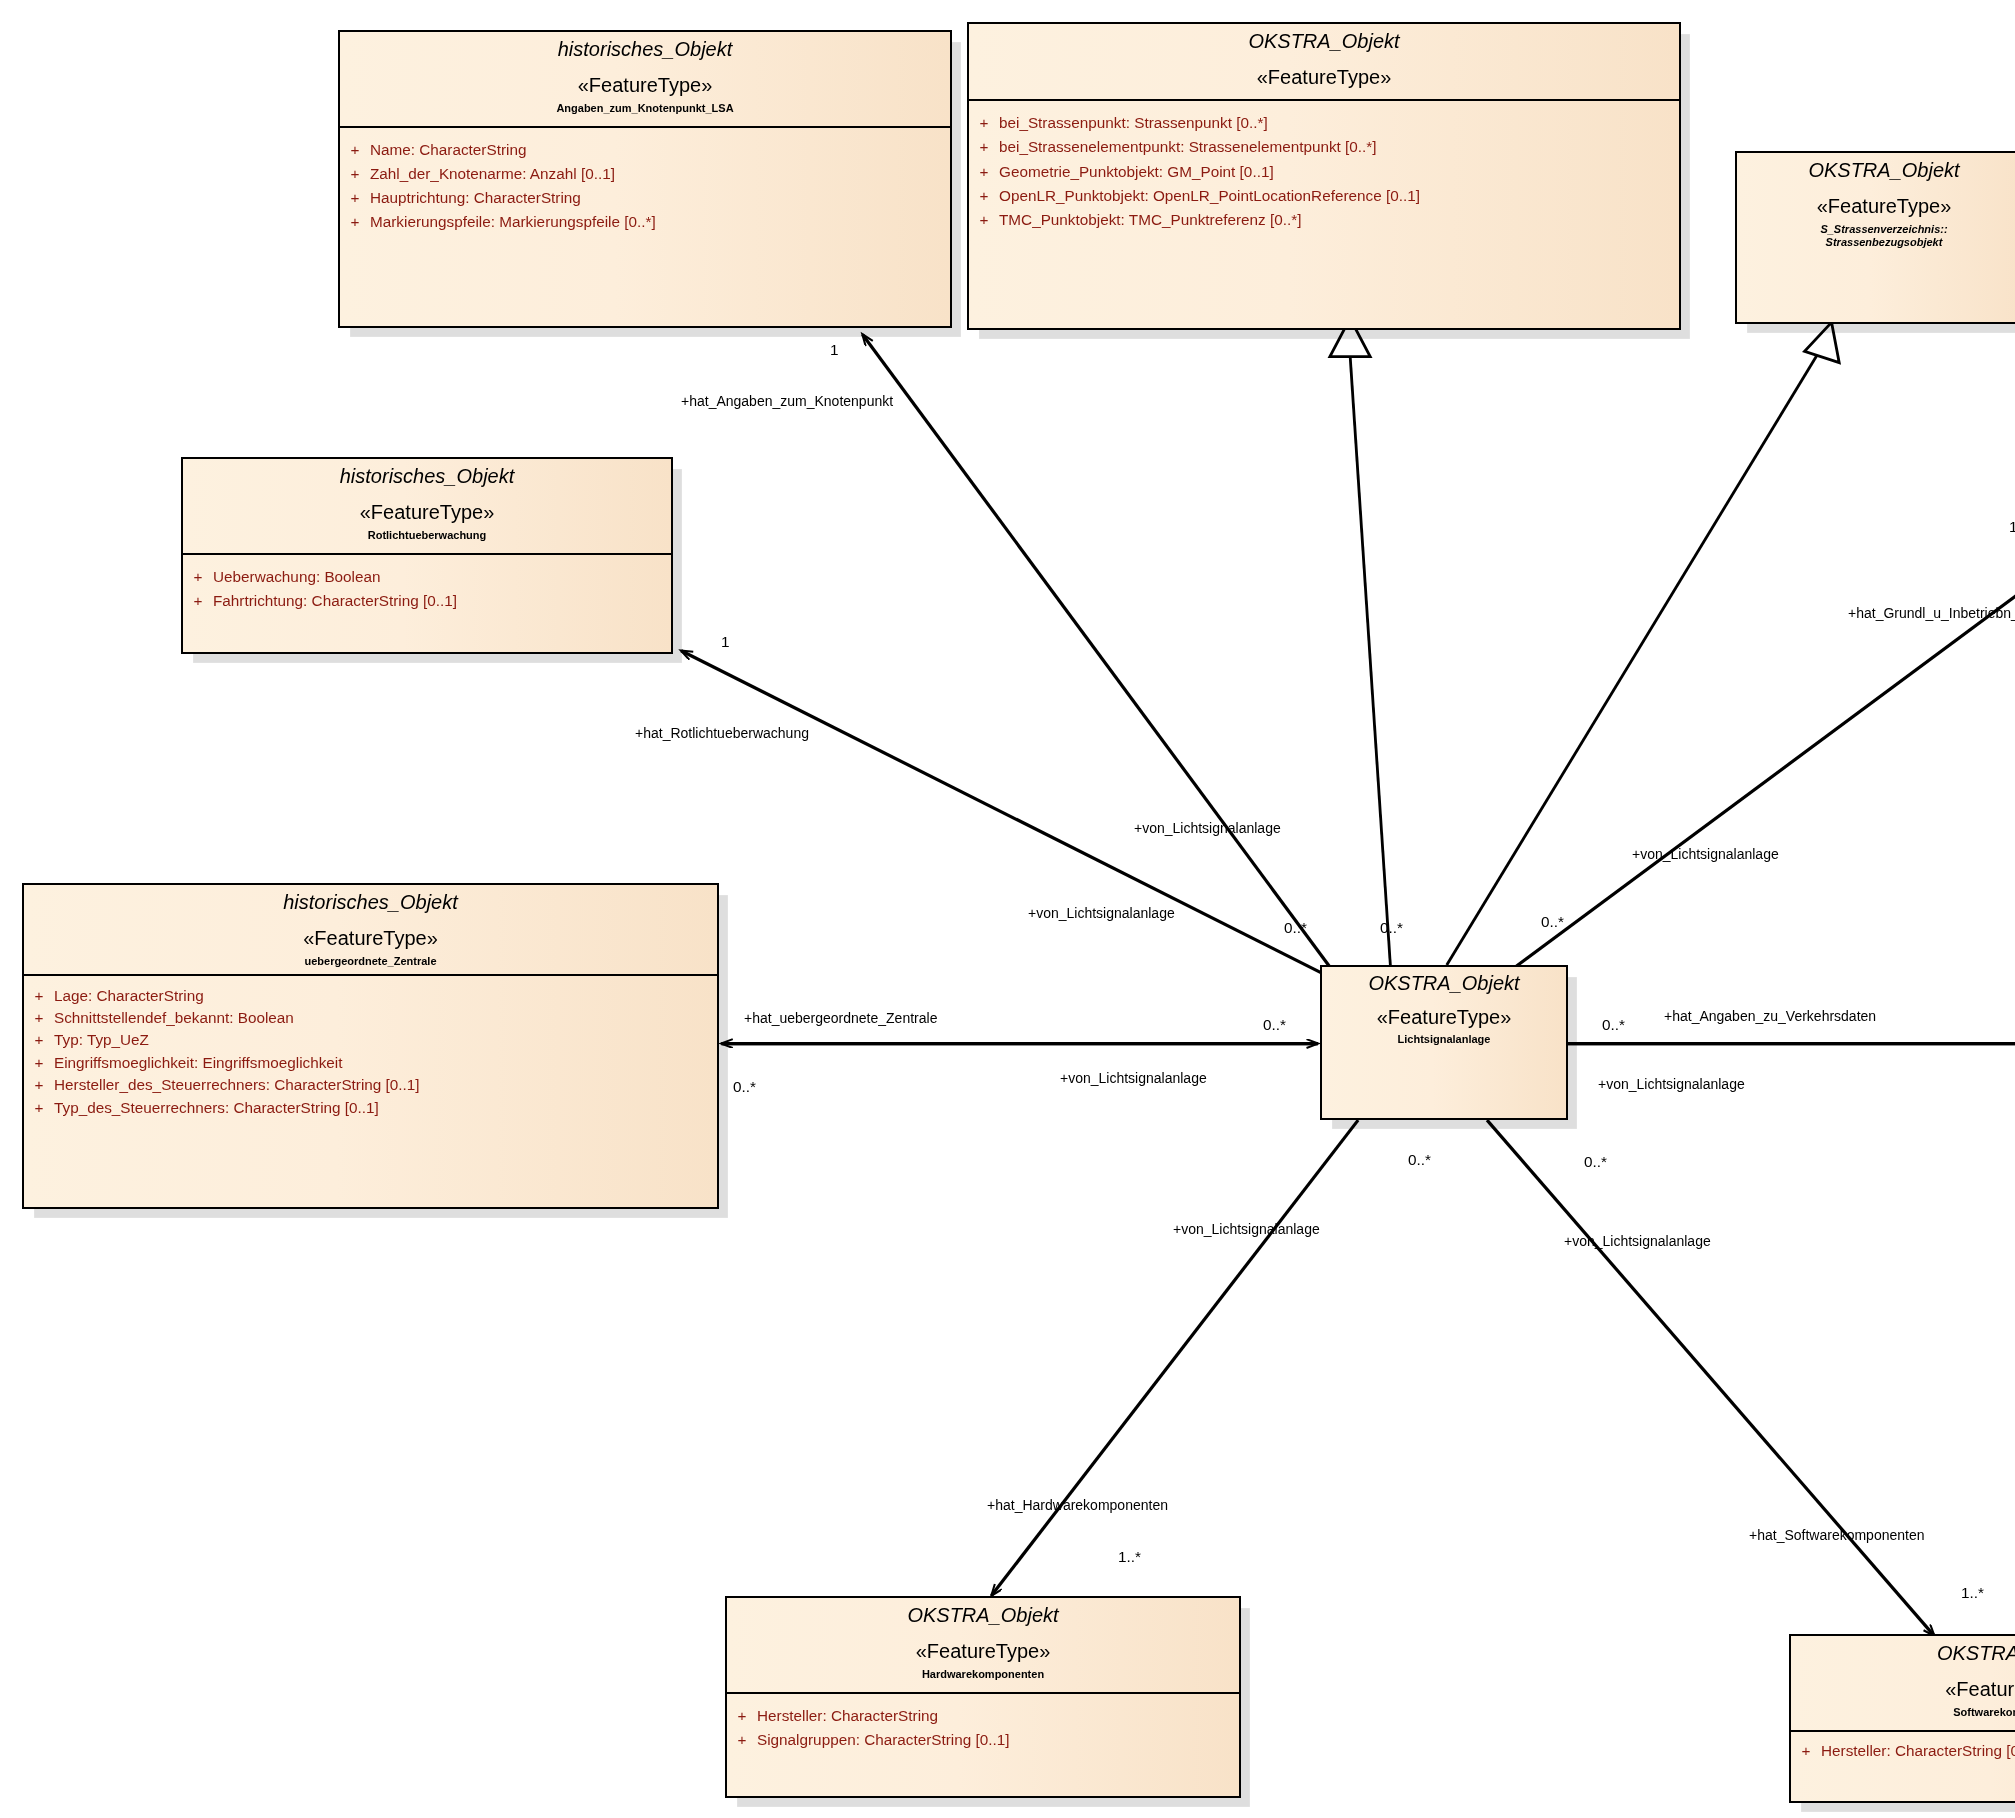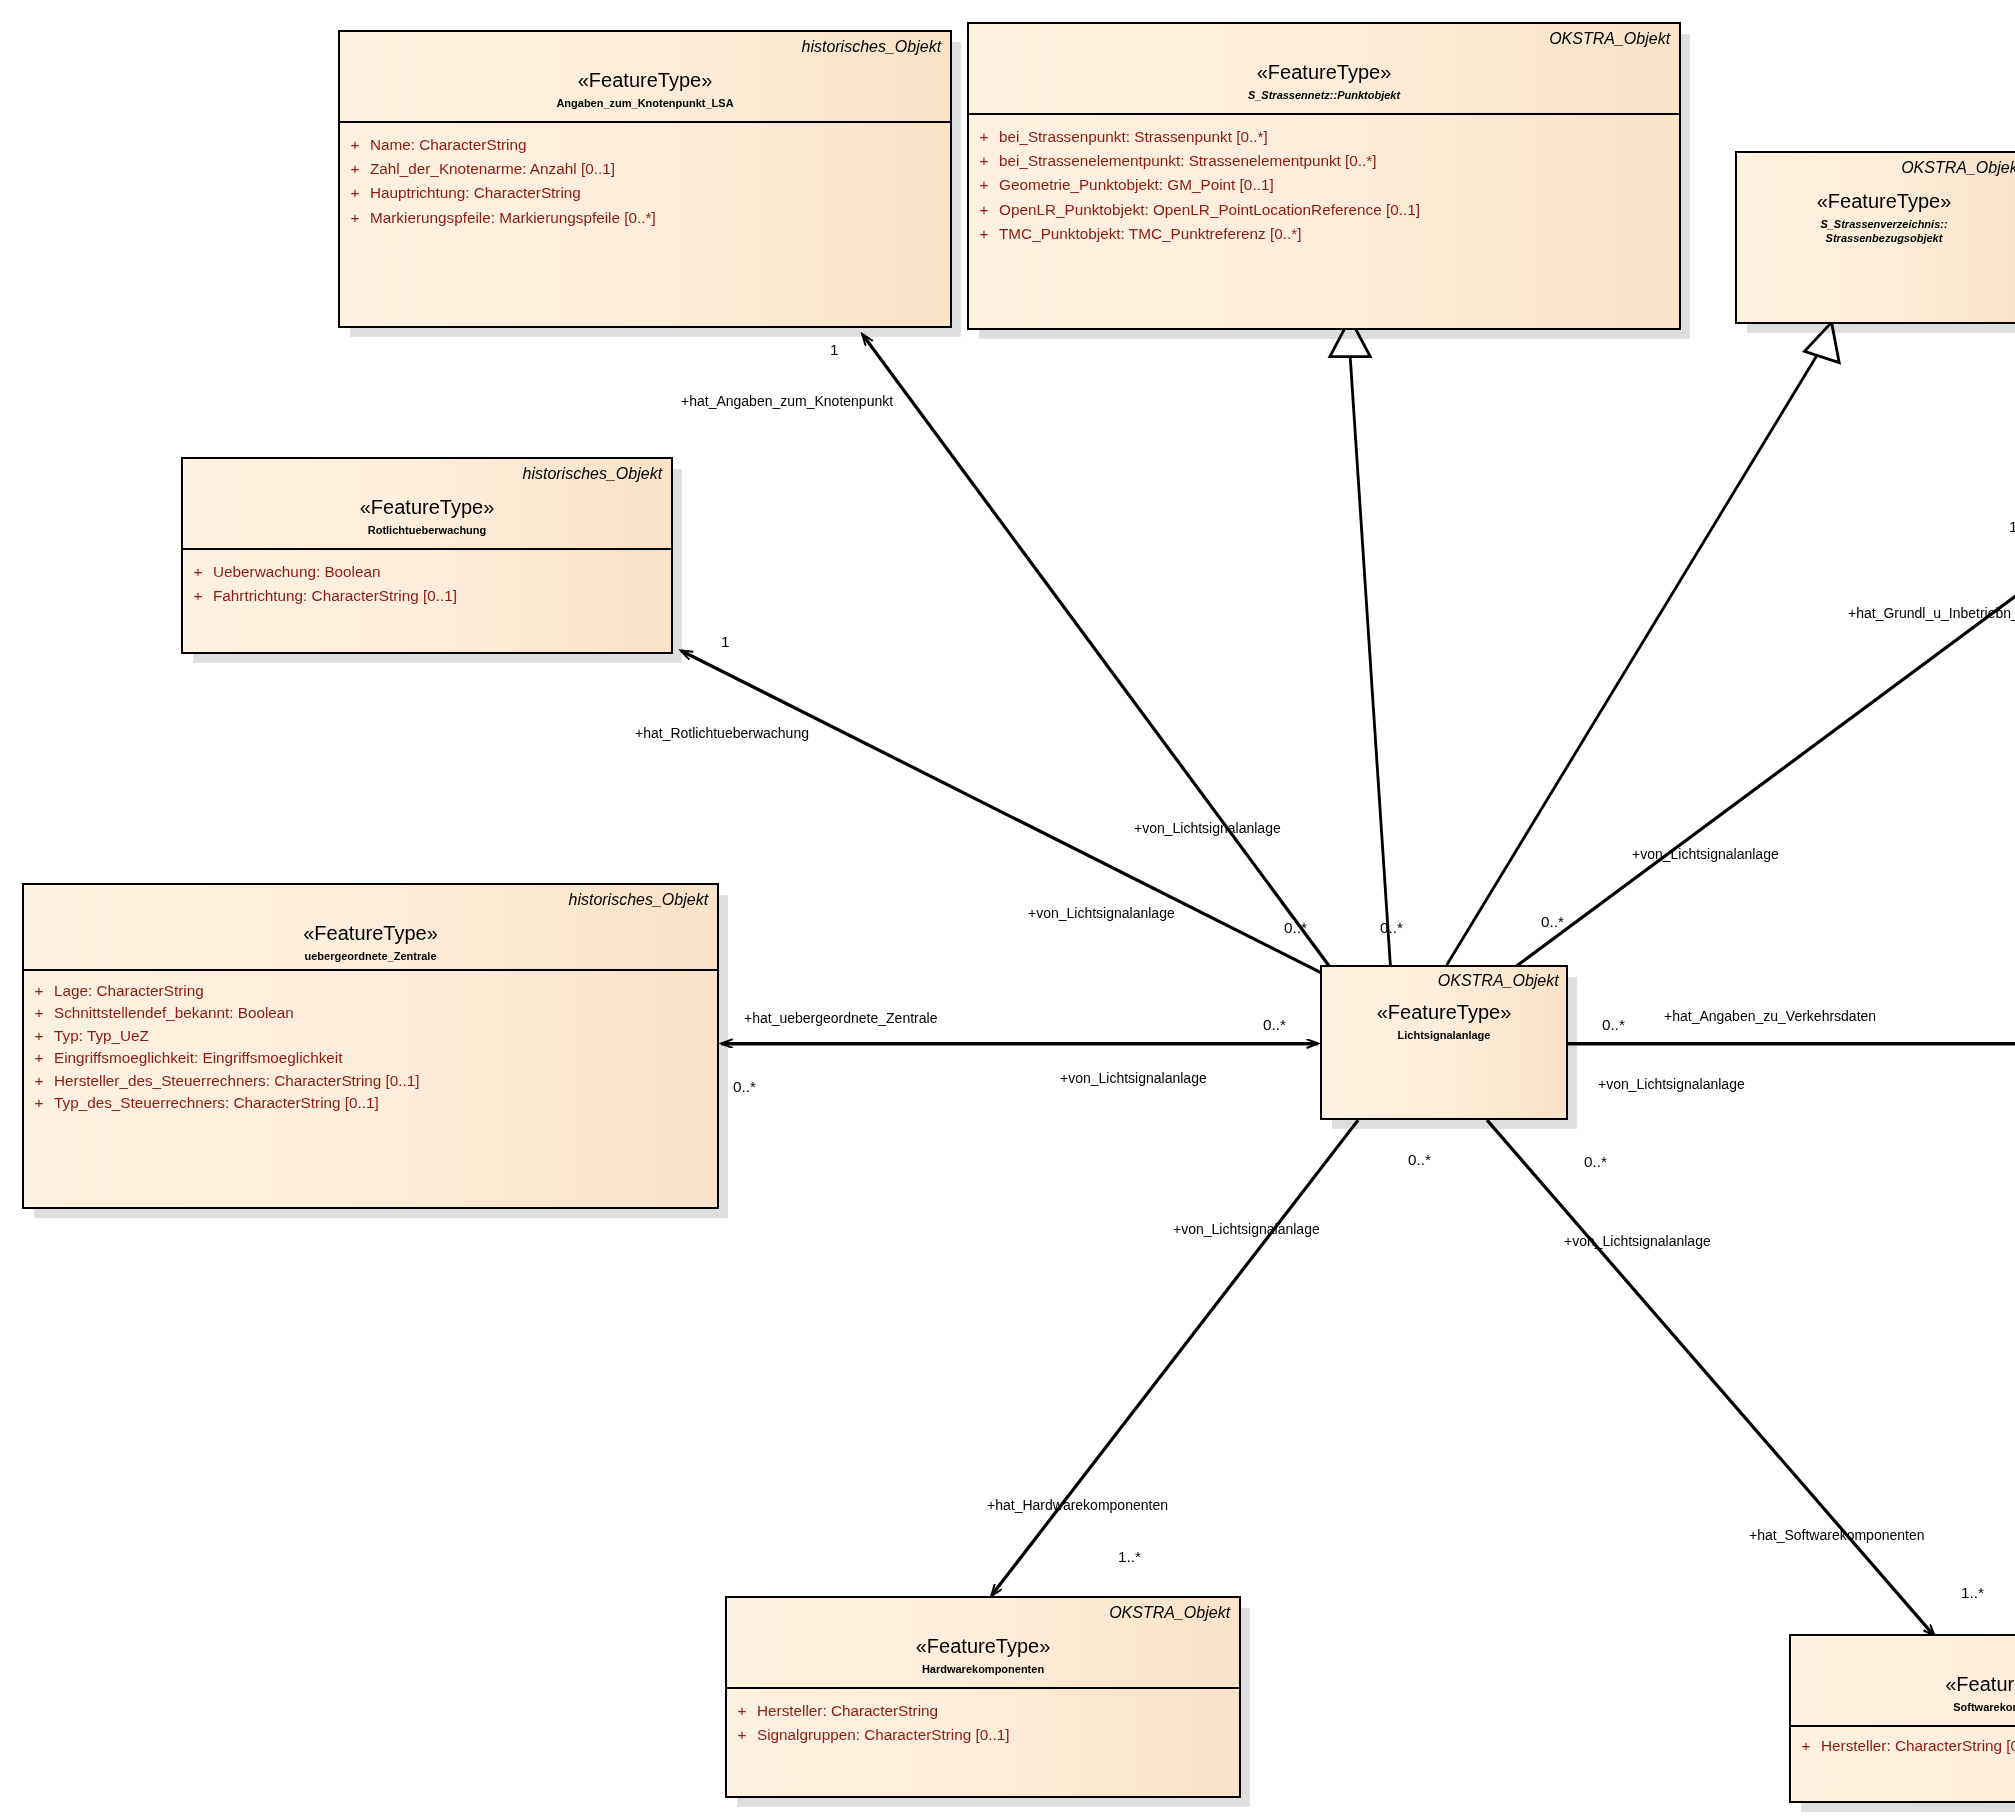--- a/index.html
+++ b/index.html
@@ -28,23 +28,23 @@
     flex-direction: column;
     z-index: 5;
   }
   .uml-header {
     padding: 5.6px 8.9px 10.5px 8.9px;
     display: flex;
     flex-direction: column;
     flex: 0 0 auto;
   }
   .stereo-top {
-    text-align: right;
+    text-align: center;
     font-style: italic;
-    font-size: 16px;
+    font-size: 20px;
     color: #000;
     line-height: 1.16;
     white-space: nowrap;
   }
   .featuretype {
     text-align: center;
     font-size: 20px;
     color: #000;
     margin-top: 12px;
     line-height: 1.2;
@@ -171,21 +171,20 @@
         <span class="attr-vis">+</span>
         <span class="attr-text">Markierungspfeile: Markierungspfeile [0..*]</span>
       </div>
     </div>
   </div>
 
   <div class="uml-class" style="left:967px; top:22px; width:714px; height:308px;">
     <div class="uml-header">
       <div class="stereo-top">OKSTRA_Objekt</div>
       <div class="featuretype">«FeatureType»</div>
-      <div class="classname abstract">S_Strassennetz::Punktobjekt</div>
     </div>
     <div class="uml-attrs">
       <div class="attr-row">
         <span class="attr-vis">+</span>
         <span class="attr-text">bei_Strassenpunkt: Strassenpunkt [0..*]</span>
       </div>
       <div class="attr-row">
         <span class="attr-vis">+</span>
         <span class="attr-text">bei_Strassenelementpunkt: Strassenelementpunkt [0..*]</span>
       </div>

